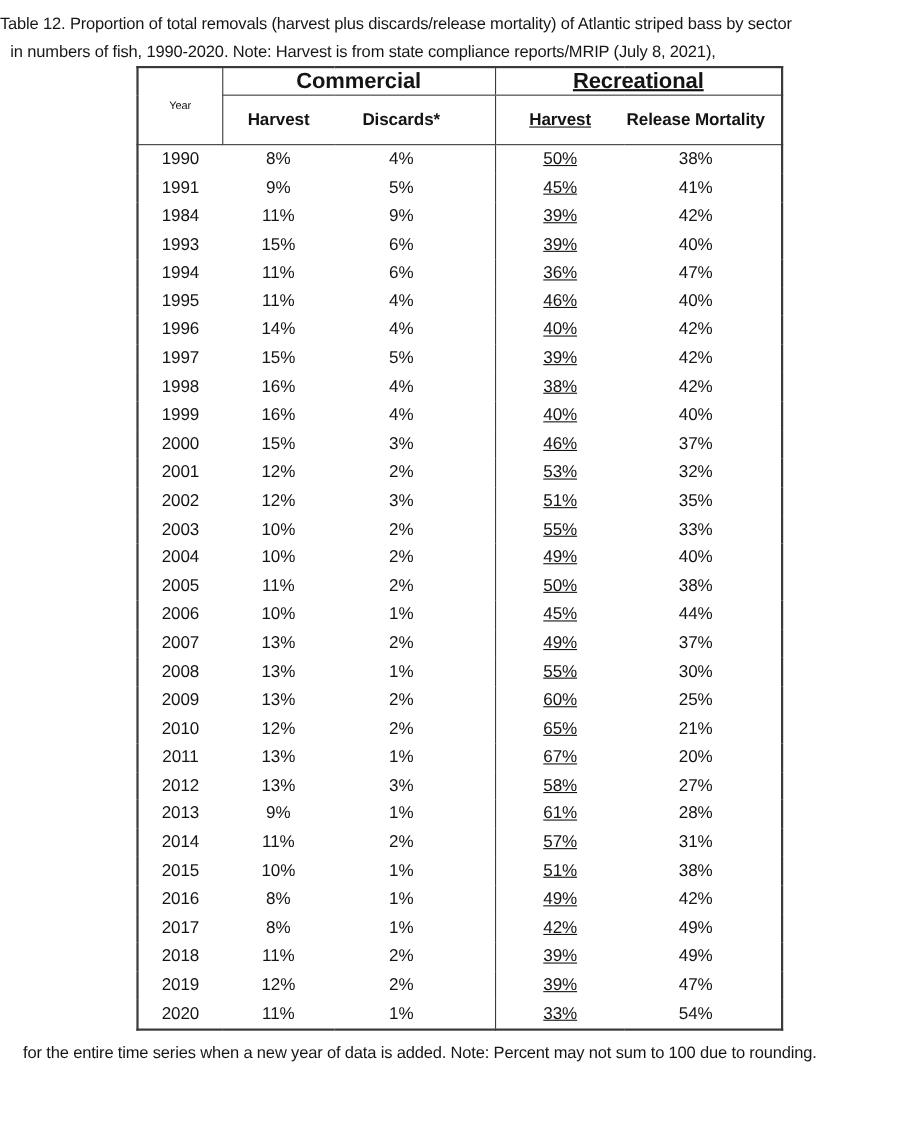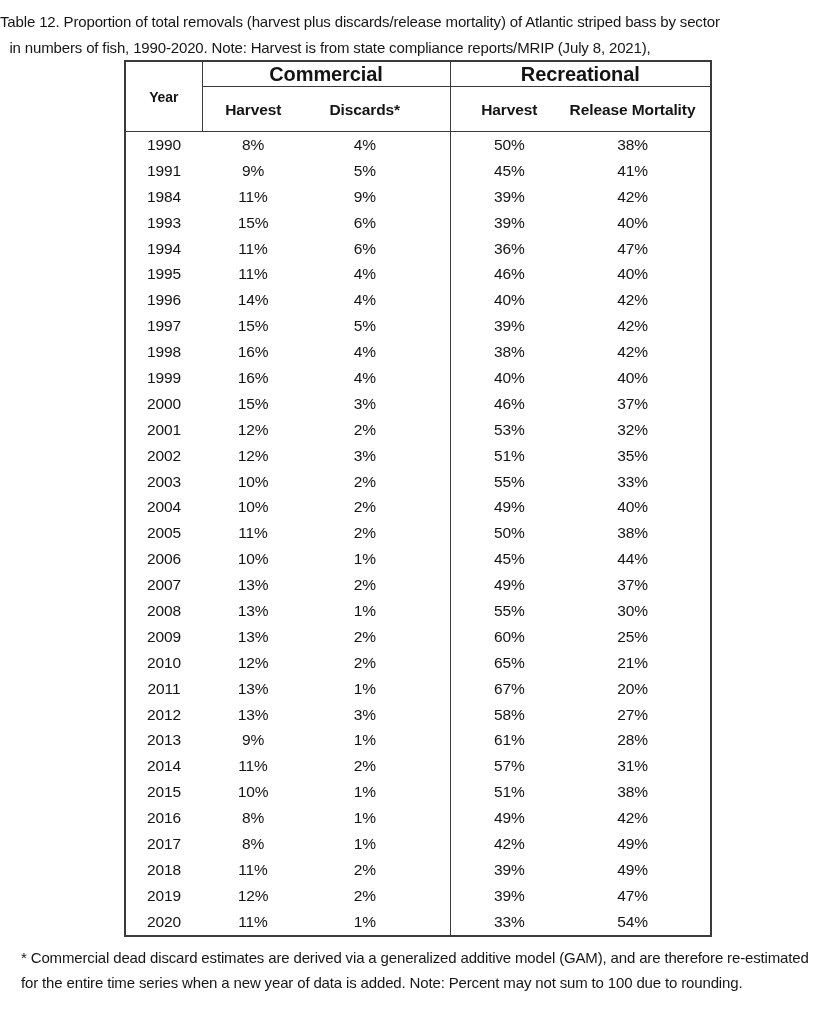--- a/index.html
+++ b/index.html
@@ -54,42 +54,42 @@
     letter-spacing: -0.1px;
   }
   .group-h {
     height: 24px;
     font-size: 20px;
     font-weight: bold;
     border-bottom: 1.6px solid #3a3a3a;
     vertical-align: middle;
   }
   .year-h {
-    font-size: 14px;
-    font-weight: bold;
+    font-size: 10px;
+    font-weight: normal;
     border-right: 1.6px solid #3a3a3a;
     border-bottom: 1.6px solid #3a3a3a;
     vertical-align: middle;
   }
   .sub-h {
     height: 44px;
     font-size: 15.5px;
     font-weight: bold;
     line-height: 19px;
     border-bottom: 1.6px solid #3a3a3a;
     vertical-align: middle;
   }
   td {
     height: 25.9px;
     font-size: 15.5px;
     vertical-align: middle;
   }
   .c3 { padding-right: 24px; }
   .c5 { padding-right: 13px; }
-  .vline-left { border-left: 1.6px solid #3a3a3a; }
+  .vline-left { border-left: 1.6px solid #3a3a3a; text-decoration: underline; }
   
   .footnote {
     margin-left: 21px;
     margin-top: 8px;
     font-size: 15px;
     line-height: 25px;
     letter-spacing: -0.15px;
     color: #161616;
   }
   .fn-line { white-space: nowrap; }
@@ -340,17 +340,16 @@
           <td class="c1">2020</td>
           <td class="c2">11%</td>
           <td class="c3">1%</td>
           <td class="c4 vline-left">33%</td>
           <td class="c5">54%</td>
         </tr>
       </tbody>
   </table>
 
   <div class="footnote">
-    <div class="fn-line">* Commercial dead discard estimates are derived via a generalized additive model (GAM), and are therefore re-estimated</div>
     <div class="fn-line">for the entire time series when a new year of data is added. Note: Percent may not sum to 100 due to rounding.</div>
   </div>
 
 </div>
 
 </body></html>

